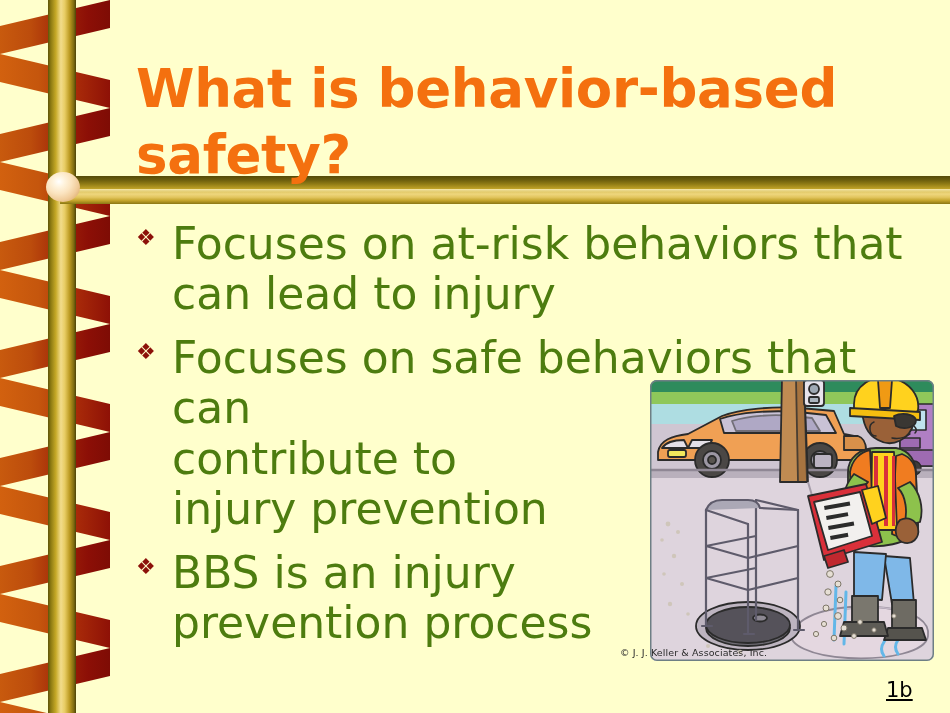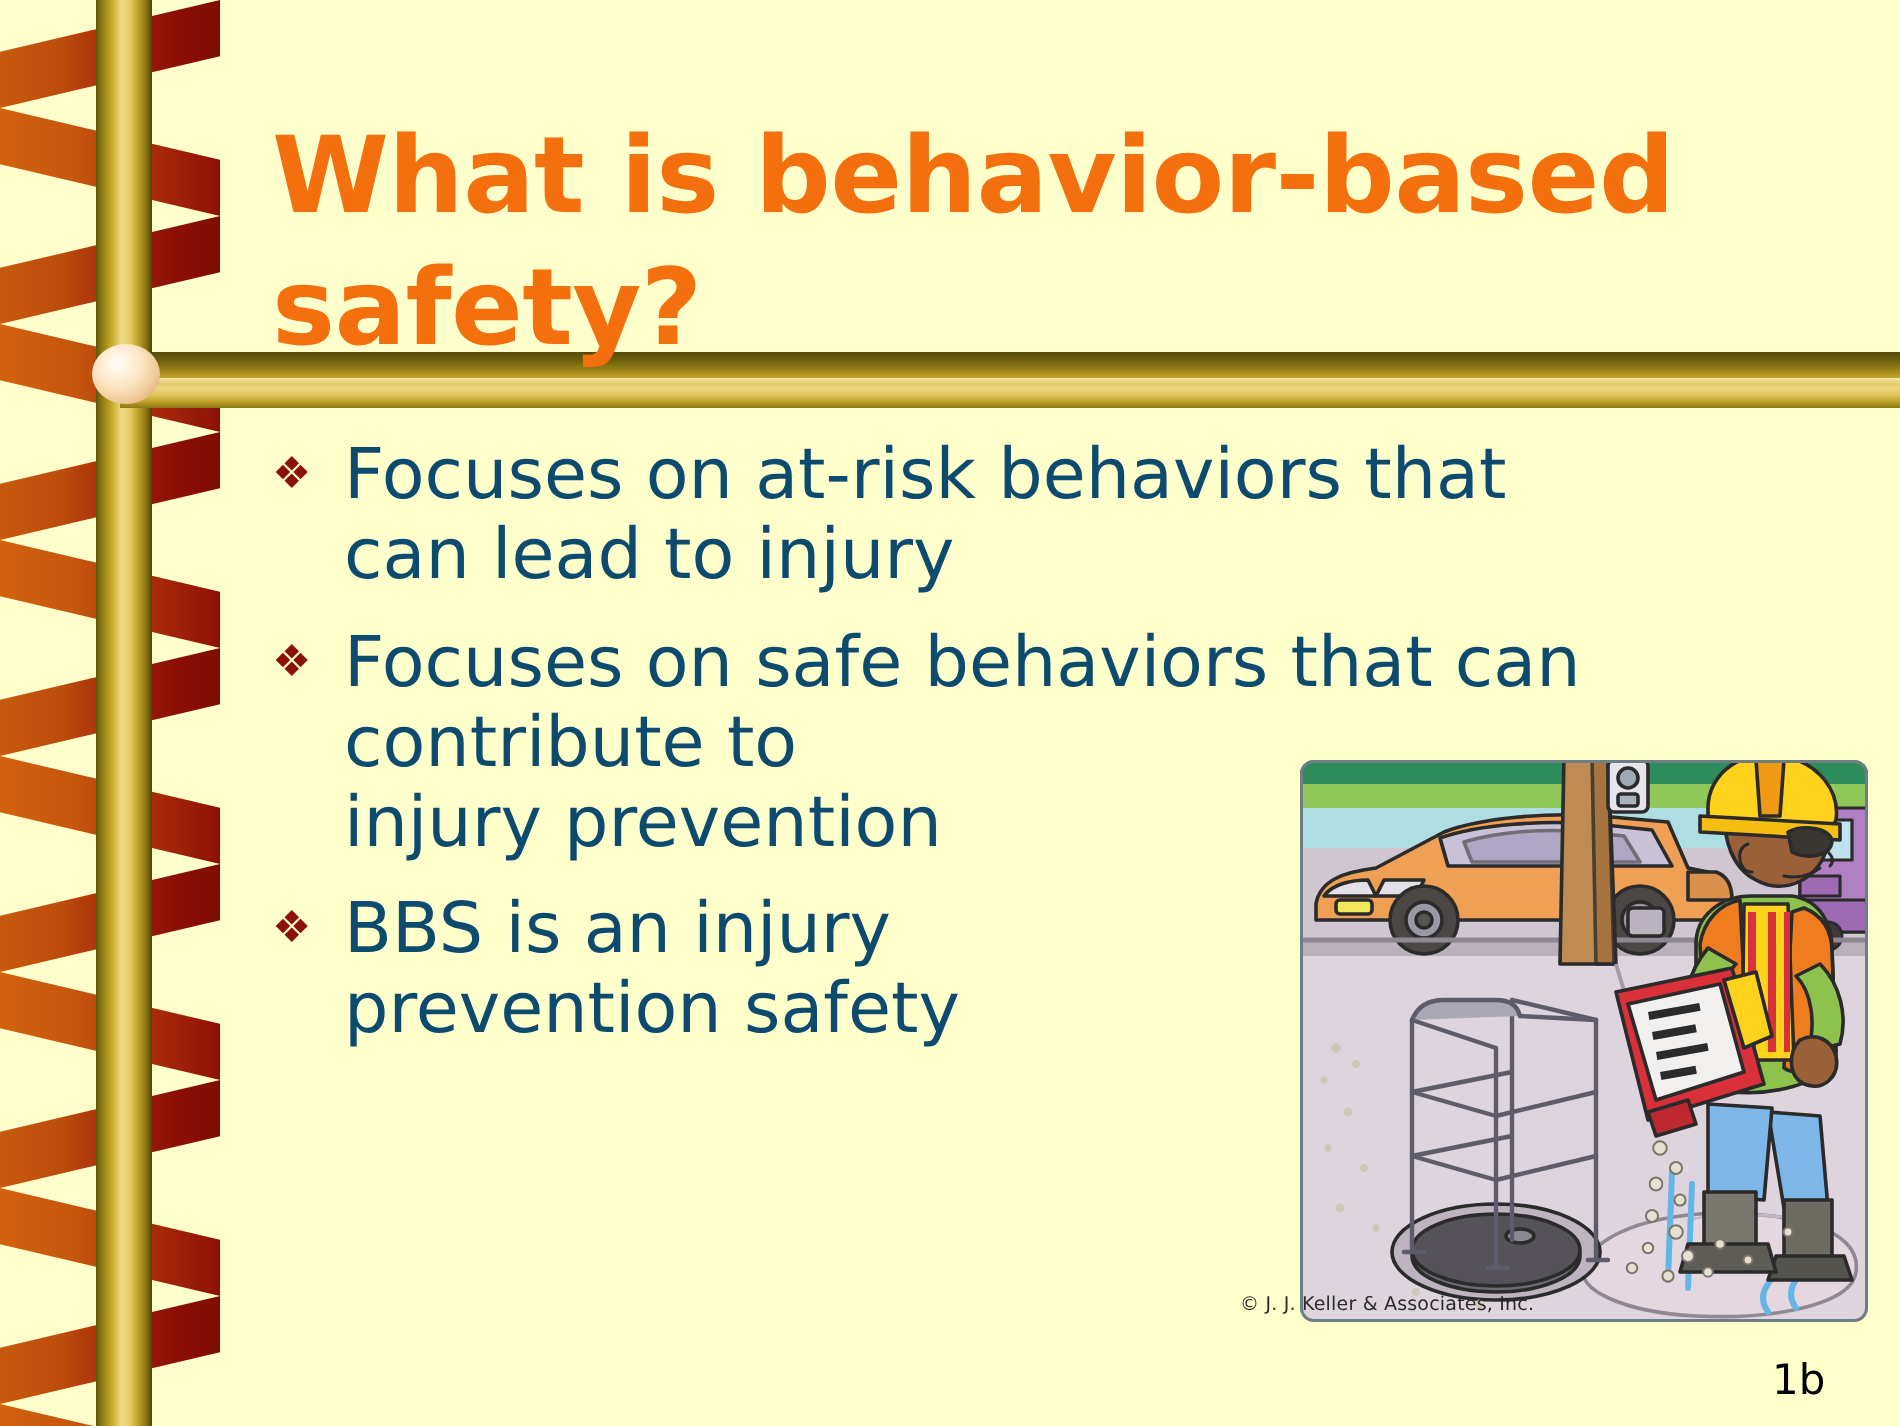--- a/index.html
+++ b/index.html
@@ -142,22 +142,22 @@
   .bullet-glyph {
     flex: 0 0 auto;
     width: 36px;
     padding-top: 8px;
     color: #8C1109;
     font-size: 22px;
     line-height: 1;
   }
   .bullet-text {
     flex: 1 1 auto;
-    color: #0c4a6e;
-    font-size: 35px;
+    color: #4d7c0f;
+    font-size: 44px;
     line-height: 1.14;
     white-space: pre-line;
   }
 
   
   #clipart {
     position: absolute;
     left: 648px;
     top: 378px;
     width: 288px;
@@ -173,20 +173,21 @@
     letter-spacing: .1px;
   }
 
   
   #page-number {
     position: absolute;
     left: 886px;
     top: 678px;
     color: #000000;
     font-size: 21px;
+    text-decoration: underline;
   }
 </style>
 </head>
 <body>
 
 <div id="slide">
 
   <div id="ribbon-column">
     <div id="ribbon-segments">
         <div class="ribbon-seg" style="top: 0px;">
@@ -251,21 +252,21 @@
       </div>
       <div class="bullet-row">
         <span class="bullet-glyph">❖</span>
         <span class="bullet-text">Focuses on safe behaviors that can
 contribute to
 injury prevention</span>
       </div>
       <div class="bullet-row">
         <span class="bullet-glyph">❖</span>
         <span class="bullet-text">BBS is an injury
-prevention safety</span>
+prevention process</span>
       </div>
     </div>
 
   <div id="clipart">
     <svg width="288" height="285" viewBox="0 0 288 285" xmlns="http://www.w3.org/2000/svg">
       <defs>
         <clipPath id="frameClip">
           <rect x="2" y="2" width="284" height="281" rx="7" ry="7"></rect>
         </clipPath>
       </defs>

